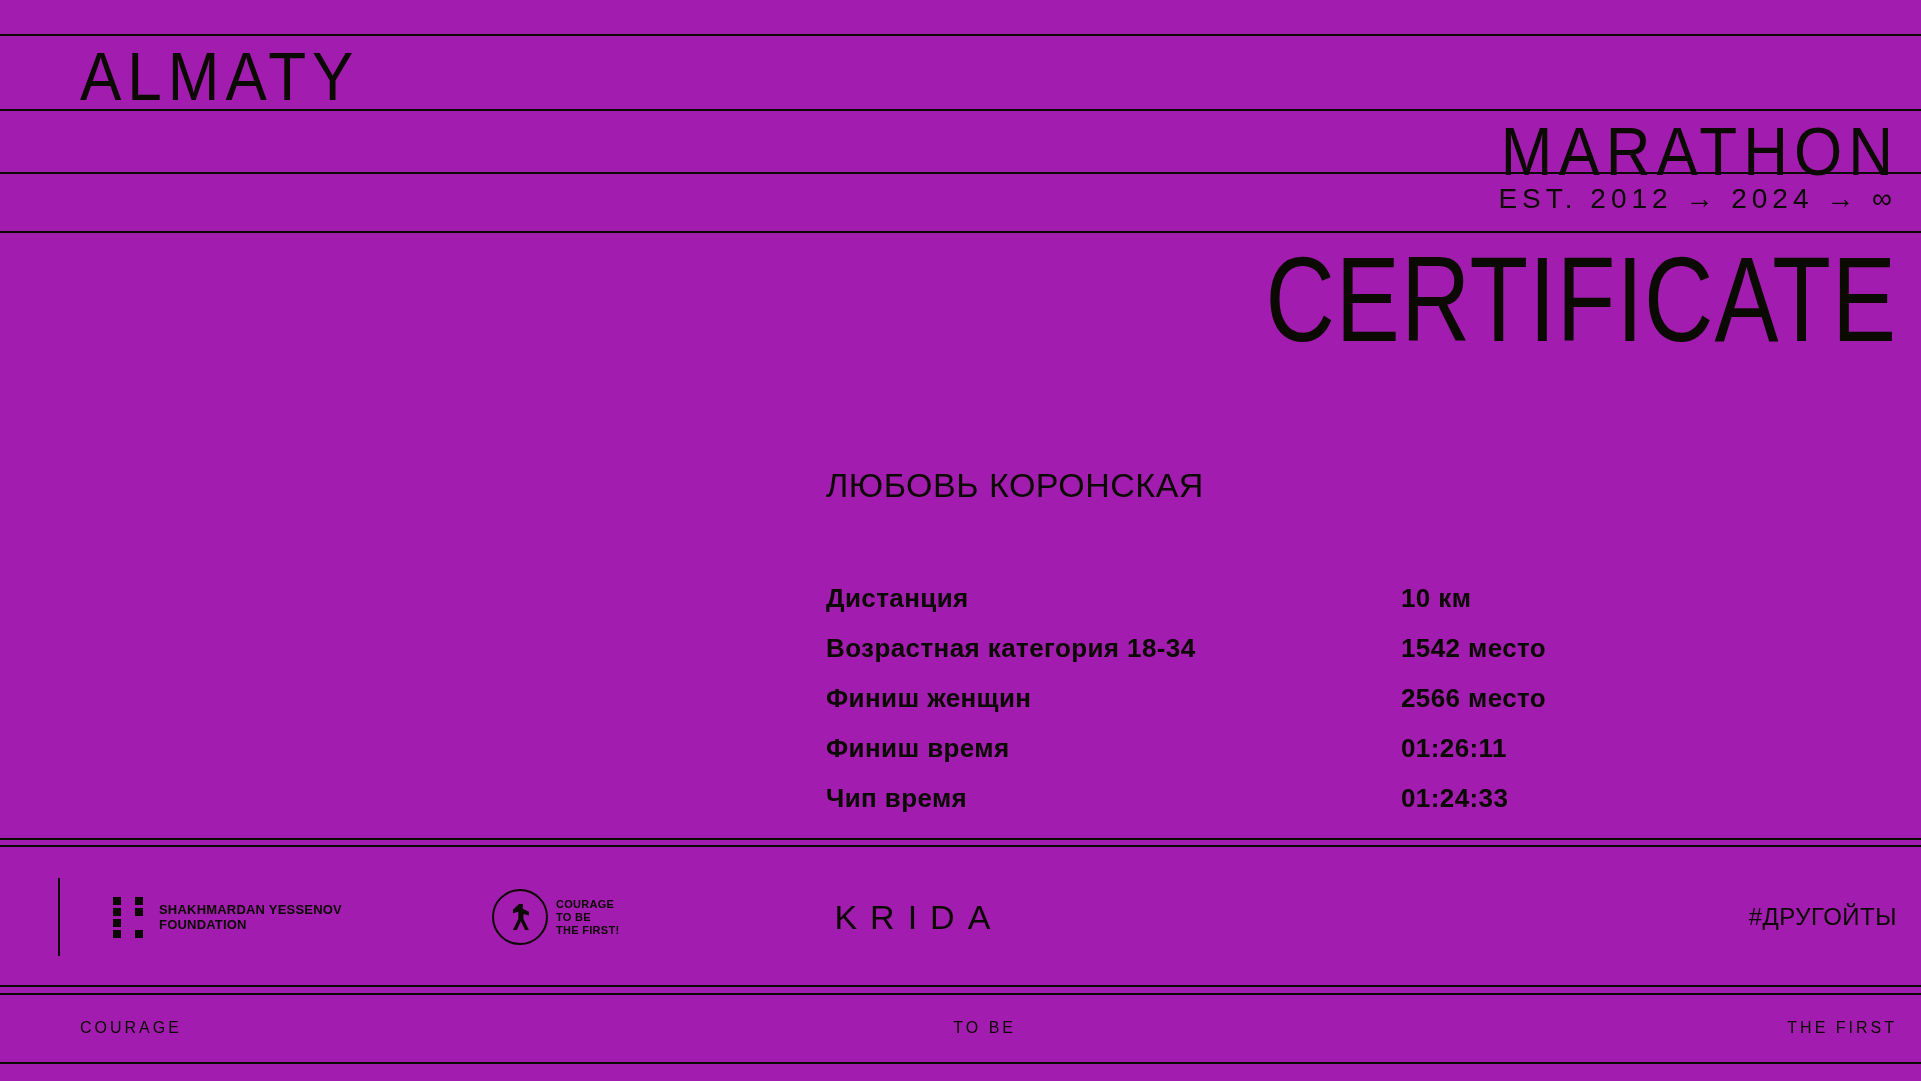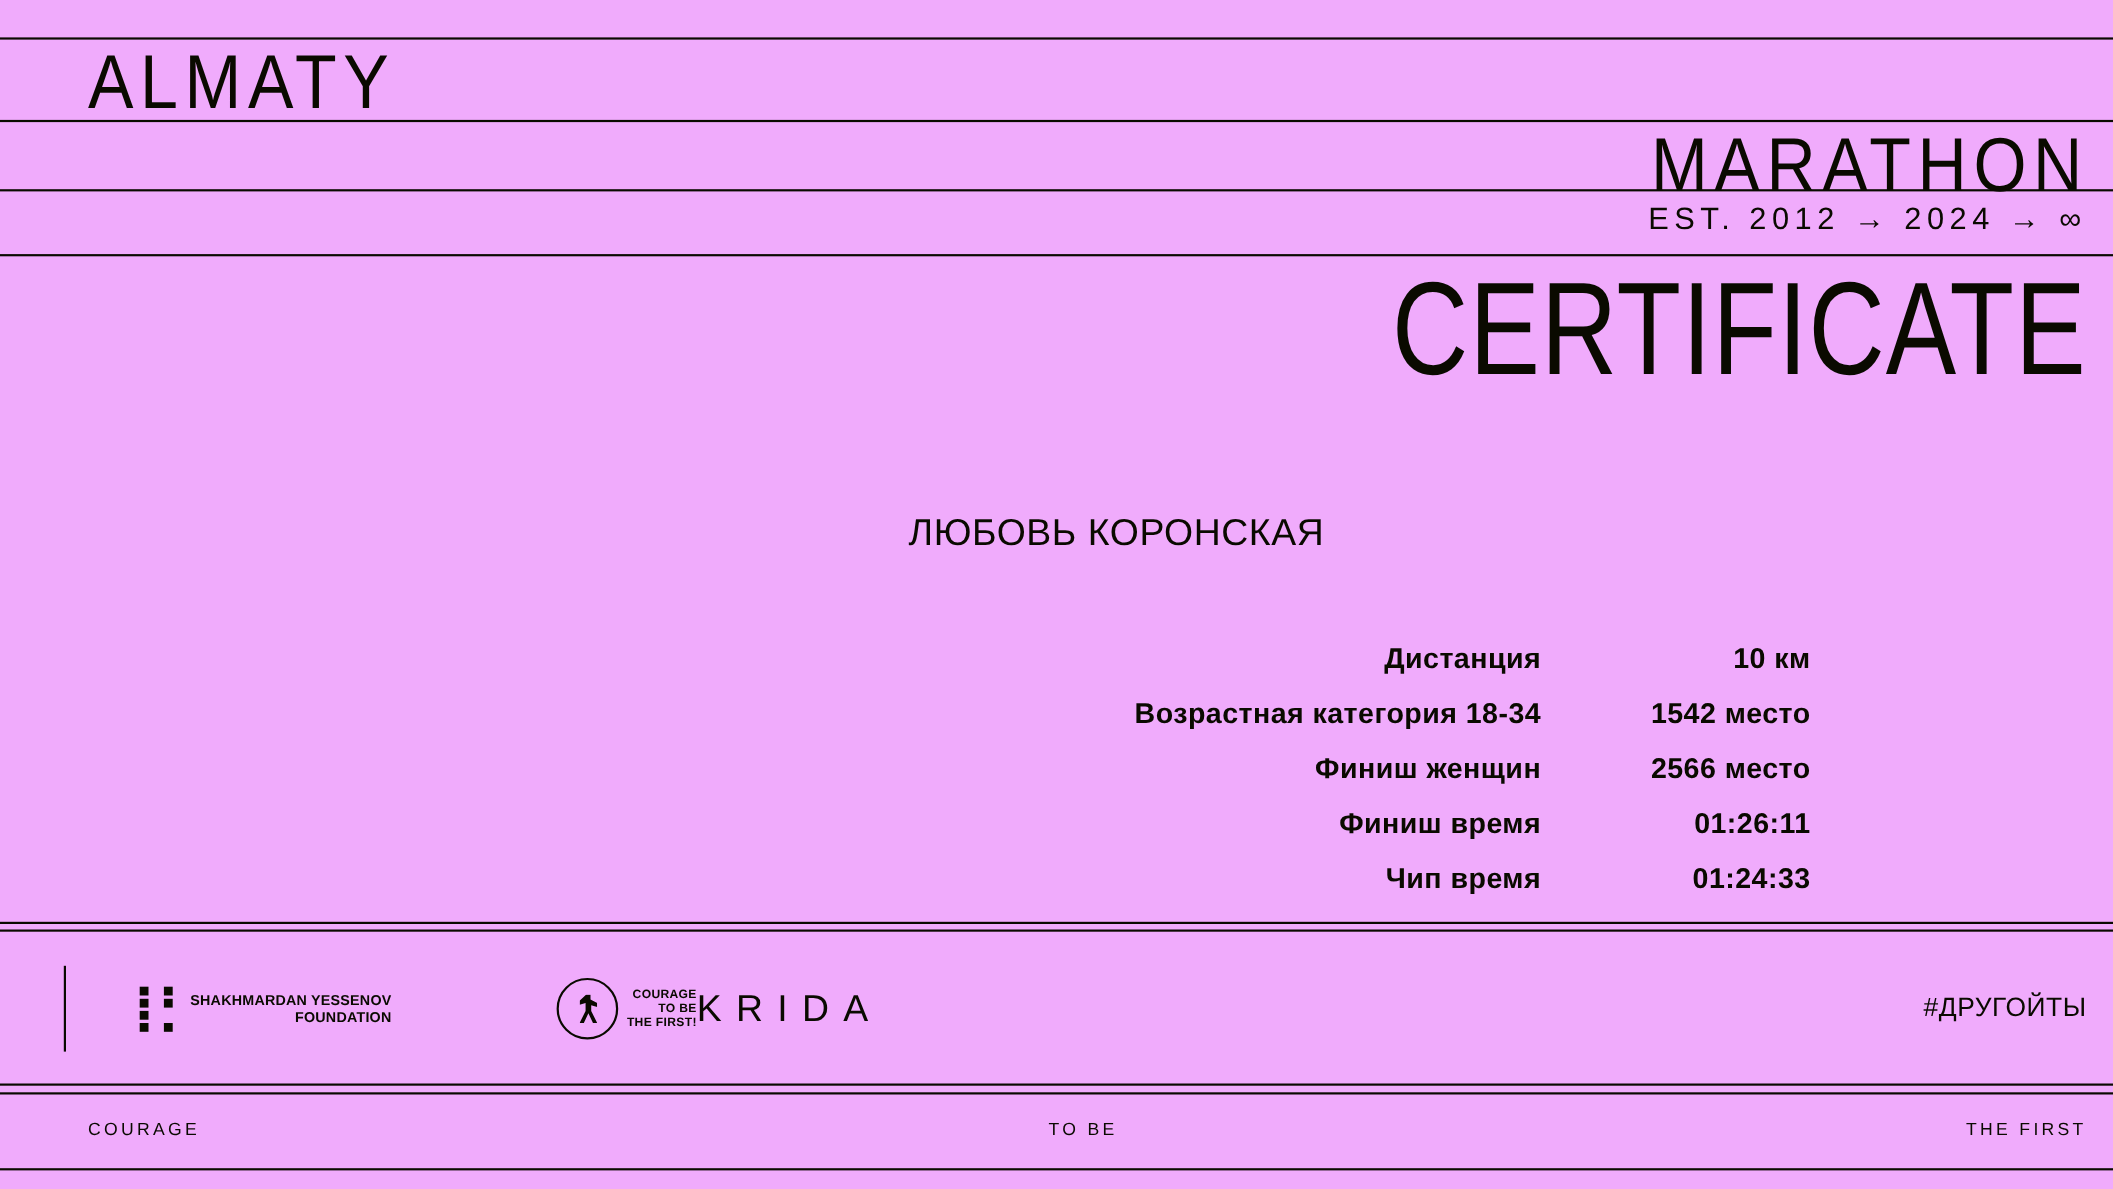--- a/index.html
+++ b/index.html
@@ -11,22 +11,21 @@
     width: 1921px;
     height: 1081px;
     overflow: hidden;
     font-family: "Liberation Sans", sans-serif;
     color: #0a0a00;
     position: relative;
   }
   .page {
     position: absolute;
     inset: 0;
-    background: #f0abfc;
-    text-align: right;
+    background: #a21caf;
   }
 
   
   .rule {
     position: absolute;
     left: 0;
     right: 0;
     height: 2px;
     background: #0a0a00;
   }
@@ -163,21 +162,21 @@
   .divider {
     width: 2px;
     height: 78px;
     background: #0a0a00;
     margin-left: 58px;
   }
 
   .yessenov {
     display: flex;
     align-items: center;
-    margin-left: 67px;
+    margin-left: 53px;
   }
   .yess-bars {
     width: 34px;
     height: 40px;
     display: grid;
     grid-template-columns: repeat(3, 8px);
     grid-template-rows: repeat(4, 8px);
     gap: 3px;
     margin-right: 12px;
   }
@@ -217,20 +216,21 @@
     clip-path: polygon(38% 0, 62% 0, 62% 18%, 100% 30%, 100% 44%, 66% 38%, 66% 58%, 100% 100%, 76% 100%, 50% 66%, 24% 100%, 0 100%, 34% 58%, 34% 30%, 0 36%, 0 22%);
   }
   .ctbf-text {
     font-size: 11px;
     font-weight: 700;
     line-height: 13px;
     letter-spacing: 0.3px;
   }
 
   .krida {
+    margin-left: 215px;
     font-size: 34px;
     letter-spacing: 13px;
     font-weight: 400;
   }
   .drugoity {
     margin-left: auto;
     margin-right: 24px;
     font-size: 24px;
     font-weight: 400;
     letter-spacing: 0.5px;

